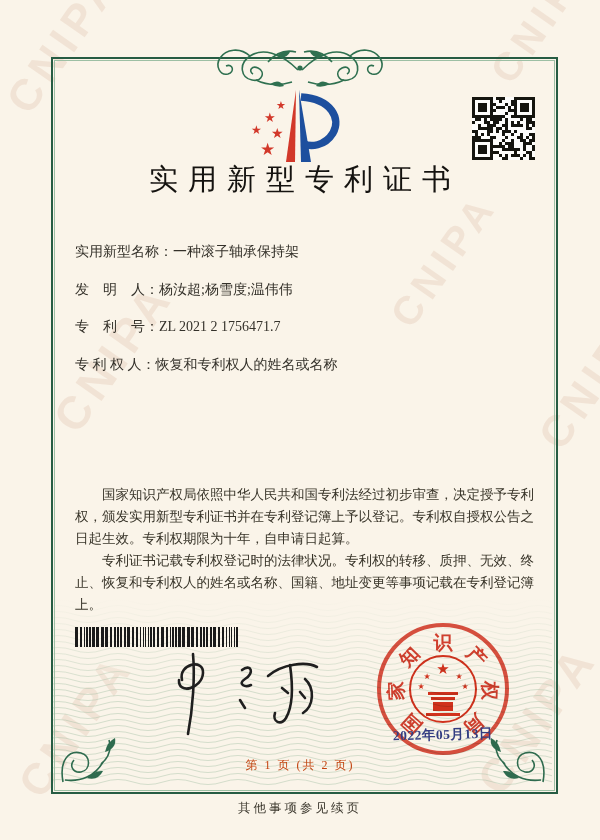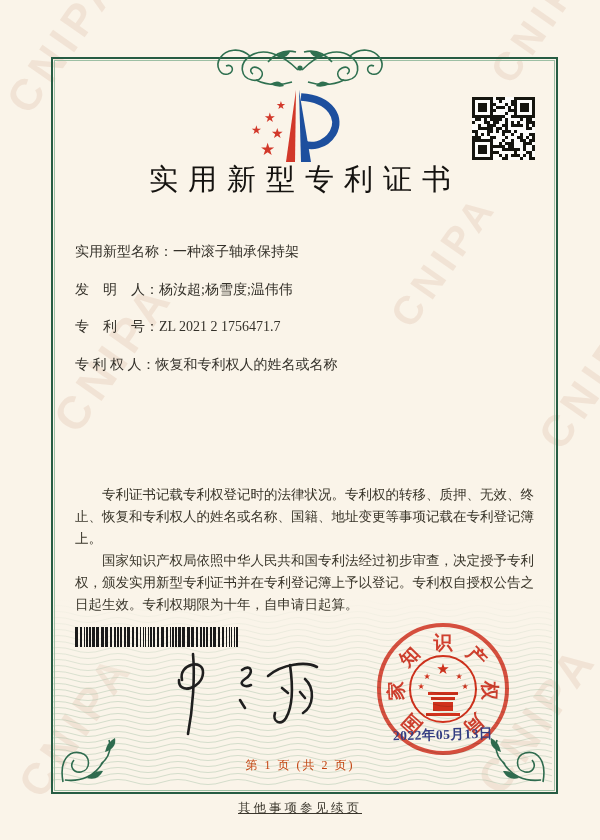--- a/index.html
+++ b/index.html
@@ -77,21 +77,21 @@
   .emblem{position:absolute;left:29px;top:29px;}
   .emblem *{fill:#d5341f;}
   .emblem .ln{fill:none;stroke:#d5341f;stroke-width:2;}
   .seal-date{position:absolute;left:372px;top:726px;width:142px;text-align:center;
              font-size:13.5px;font-weight:700;color:#333d82;letter-spacing:.5px;
              transform:rotate(-1.5deg);}
 
   .page-footer{position:absolute;left:0;top:757px;width:100%;text-align:center;
                font-size:12px;letter-spacing:2px;color:#c2410c;}
   .cont-note{position:absolute;left:0;top:800px;width:100%;text-align:center;
-             font-size:12.5px;letter-spacing:3px;color:#3a362c;text-decoration:underline;}
+             font-size:12.5px;letter-spacing:3px;color:#3a362c;}
 </style>
 </head>
 <body>
 
 <div class="page">
 
   <span class="wm" style="left:-18px;top:16px;font-size:44px;">CNIPA</span>
   <span class="wm" style="left:28px;top:330px;font-size:46px;">CNIPA</span>
   <span class="wm" style="left:468px;top:-6px;font-size:40px;">CNIPA</span>
   <span class="wm" style="left:514px;top:352px;font-size:44px;">CNIPA</span>
@@ -433,22 +433,22 @@
       <span class="f-label">专　利　号：</span><span class="f-value">ZL 2021 2 1756471.7</span>
     </div>
     <div class="field-row">
       <span class="f-label">专 利 权 人：</span><span class="f-value">恢复和专利权人的姓名或名称</span>
     </div>
     <div class="field-row double">
     </div>
   </div>
 
   <div class="body-text">
+    <p>国家知识产权局依照中华人民共和国专利法经过初步审查，决定授予专利权，颁发实用新型专利证书并在专利登记簿上予以登记。专利权自授权公告之日起生效。专利权期限为十年，自申请日起算。</p>
     <p>专利证书记载专利权登记时的法律状况。专利权的转移、质押、无效、终止、恢复和专利权人的姓名或名称、国籍、地址变更等事项记载在专利登记簿上。</p>
-    <p>国家知识产权局依照中华人民共和国专利法经过初步审查，决定授予专利权，颁发实用新型专利证书并在专利登记簿上予以登记。专利权自授权公告之日起生效。专利权期限为十年，自申请日起算。</p>
   </div>
 
   <div class="barcode">
       <i style="left: 0px; width: 3px;"></i>
       <i style="left: 5px; width: 2px;"></i>
       <i style="left: 9px; width: 1px;"></i>
       <i style="left: 11px; width: 2px;"></i>
       <i style="left: 14px; width: 2px;"></i>
       <i style="left: 17px; width: 3px;"></i>
       <i style="left: 21px; width: 3px;"></i>

